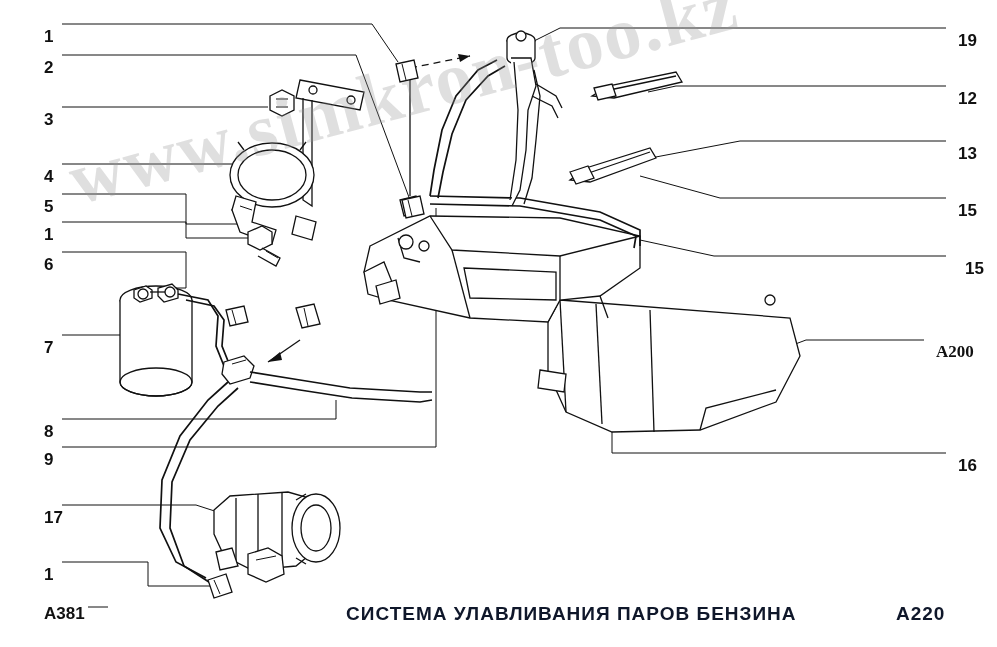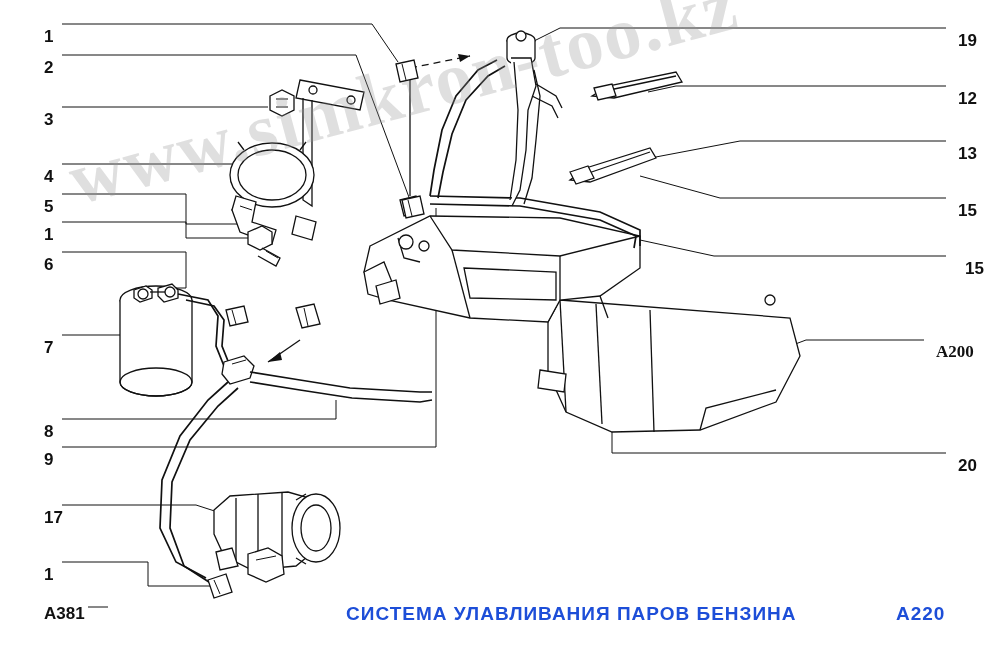--- a/index.html
+++ b/index.html
@@ -25,21 +25,21 @@
     color: #111111;
     white-space: nowrap;
     line-height: 1;
   }
   .caption {
     position: absolute;
     font-family: "Liberation Sans", sans-serif;
     font-size: 19px;
     font-weight: bold;
     letter-spacing: 1px;
-    color: #1d4ed8;
+    color: #0f172a;
     white-space: nowrap;
   }
   .wm {
     position: absolute;
     left: 60px;
     top: 140px;
     width: 900px;
     height: 330px;
     font-family: "Liberation Serif", serif;
     font-size: 74px;
@@ -276,18 +276,18 @@
   <div class="label" style="left:44px; top:509px;">17</div>
   <div class="label" style="left:44px; top:566px;">1</div>
   <div class="label" style="left:44px; top:605px;">A381</div>
 
   <div class="label" style="left:958px; top:32px;">19</div>
   <div class="label" style="left:958px; top:90px;">12</div>
   <div class="label" style="left:958px; top:145px;">13</div>
   <div class="label" style="left:958px; top:202px;">15</div>
   <div class="label" style="left:958px; top:260px;margin-left:7px;">15</div>
   <div class="label" style="left:936px; top:343px;font-family:Liberation Serif, serif;">A200</div>
-  <div class="label" style="left:958px; top:457px;">20</div>
+  <div class="label" style="left:958px; top:457px;">16</div>
 
   <div class="caption" style="left:346px; top:603px;">СИСТЕМА УЛАВЛИВАНИЯ ПАРОВ БЕНЗИНА</div>
   <div class="caption" style="left:896px; top:603px;">A220</div>
 
 </div>
 
 </body></html>

